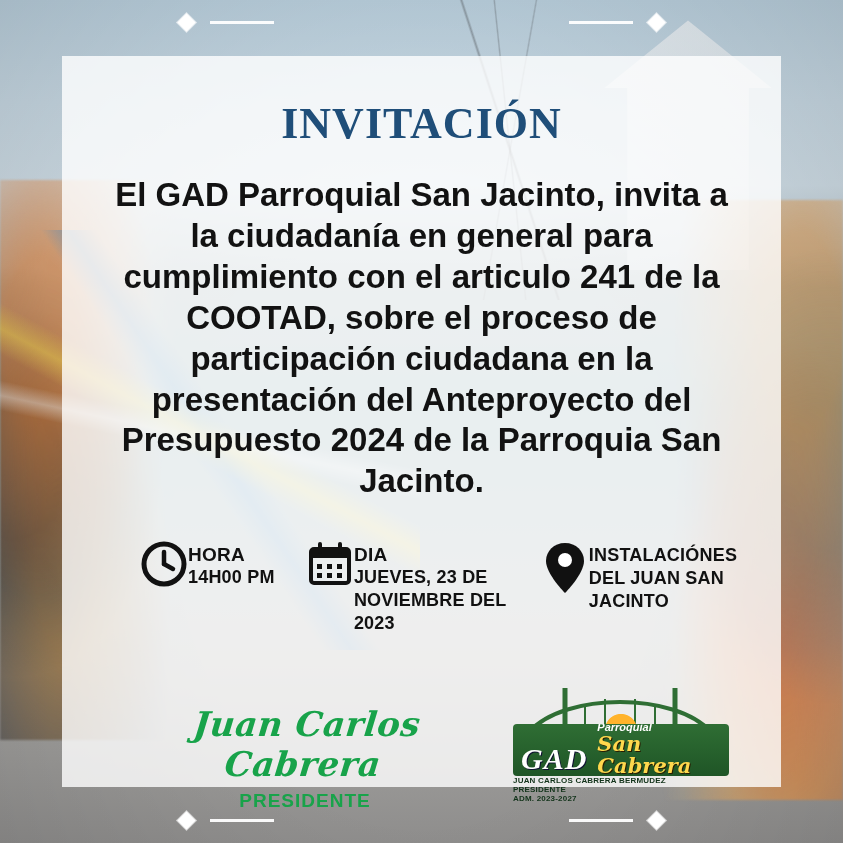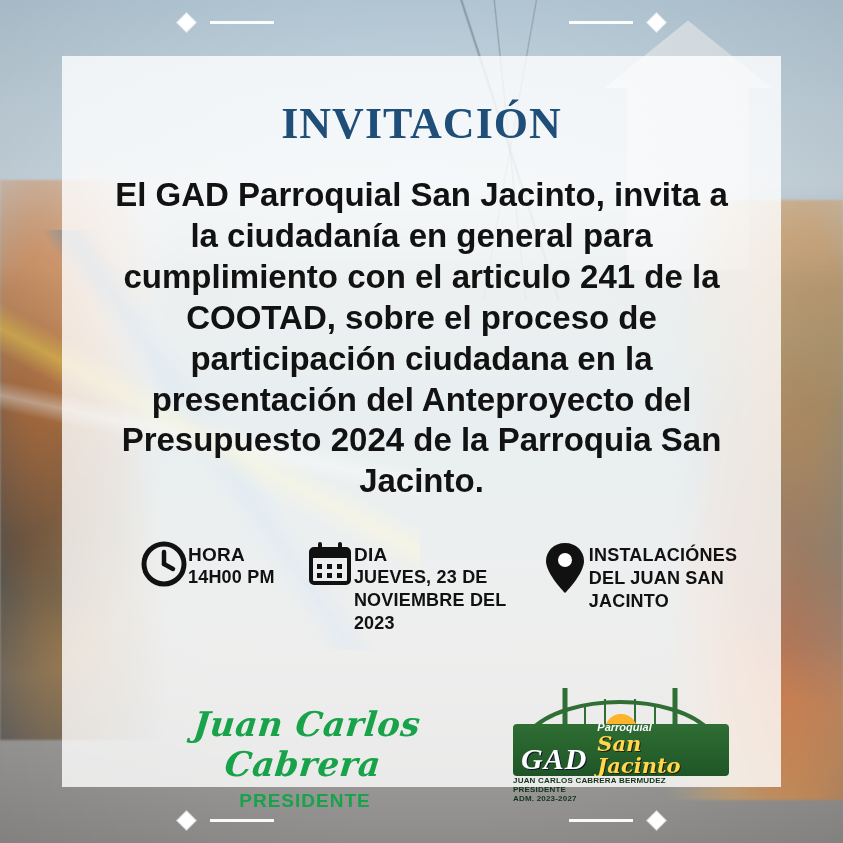--- a/index.html
+++ b/index.html
@@ -353,21 +353,21 @@
         <line x1="60" y1="22" x2="60" y2="50" stroke="#2f6e34" stroke-width="2"></line>
         <line x1="80" y1="17" x2="80" y2="50" stroke="#2f6e34" stroke-width="2"></line>
         <line x1="110" y1="17" x2="110" y2="50" stroke="#2f6e34" stroke-width="2"></line>
         <line x1="130" y1="22" x2="130" y2="50" stroke="#2f6e34" stroke-width="2"></line>
       </svg>
       <div class="logo-sun"></div>
       <div class="logo-plate">
         <span class="logo-gad">GAD</span>
         <span class="logo-names">
           <div class="logo-parroquial">Parroquial</div>
-          <div class="logo-sanjacinto">San Jacinto</div>
+          <div class="logo-sanjacinto">San Cabrera</div>
         </span>
       </div>
       <div class="logo-sub">
         <div>JUAN CARLOS CABRERA BERMUDEZ</div>
         <div>PRESIDENTE</div>
         <div>ADM. 2023-2027</div>
       </div>
     </div>
 
   </div>

